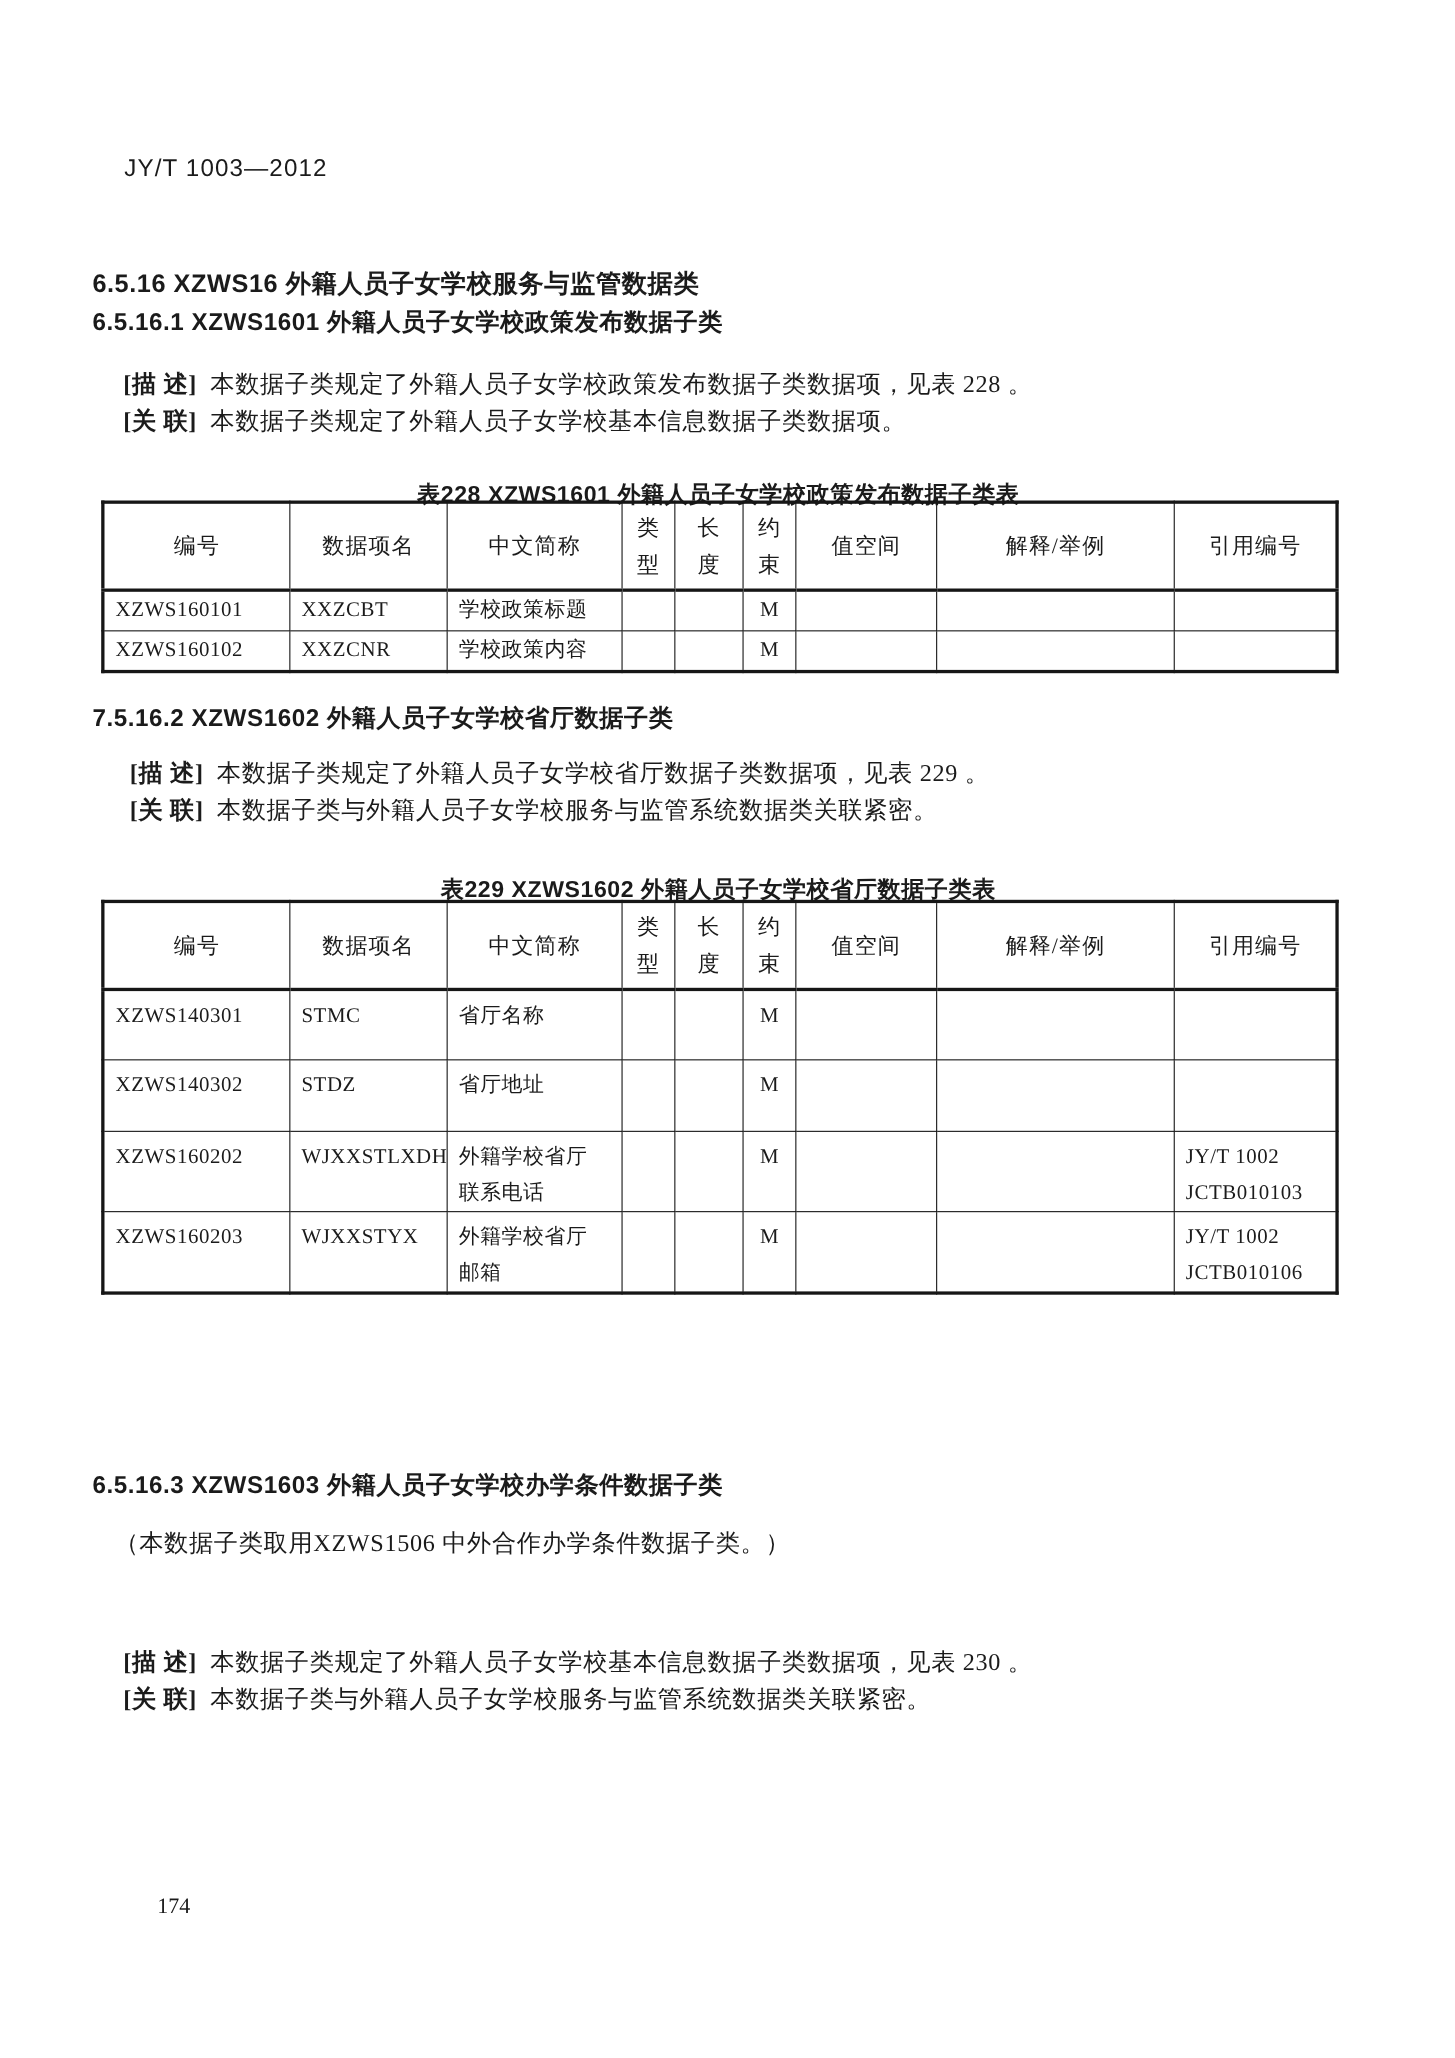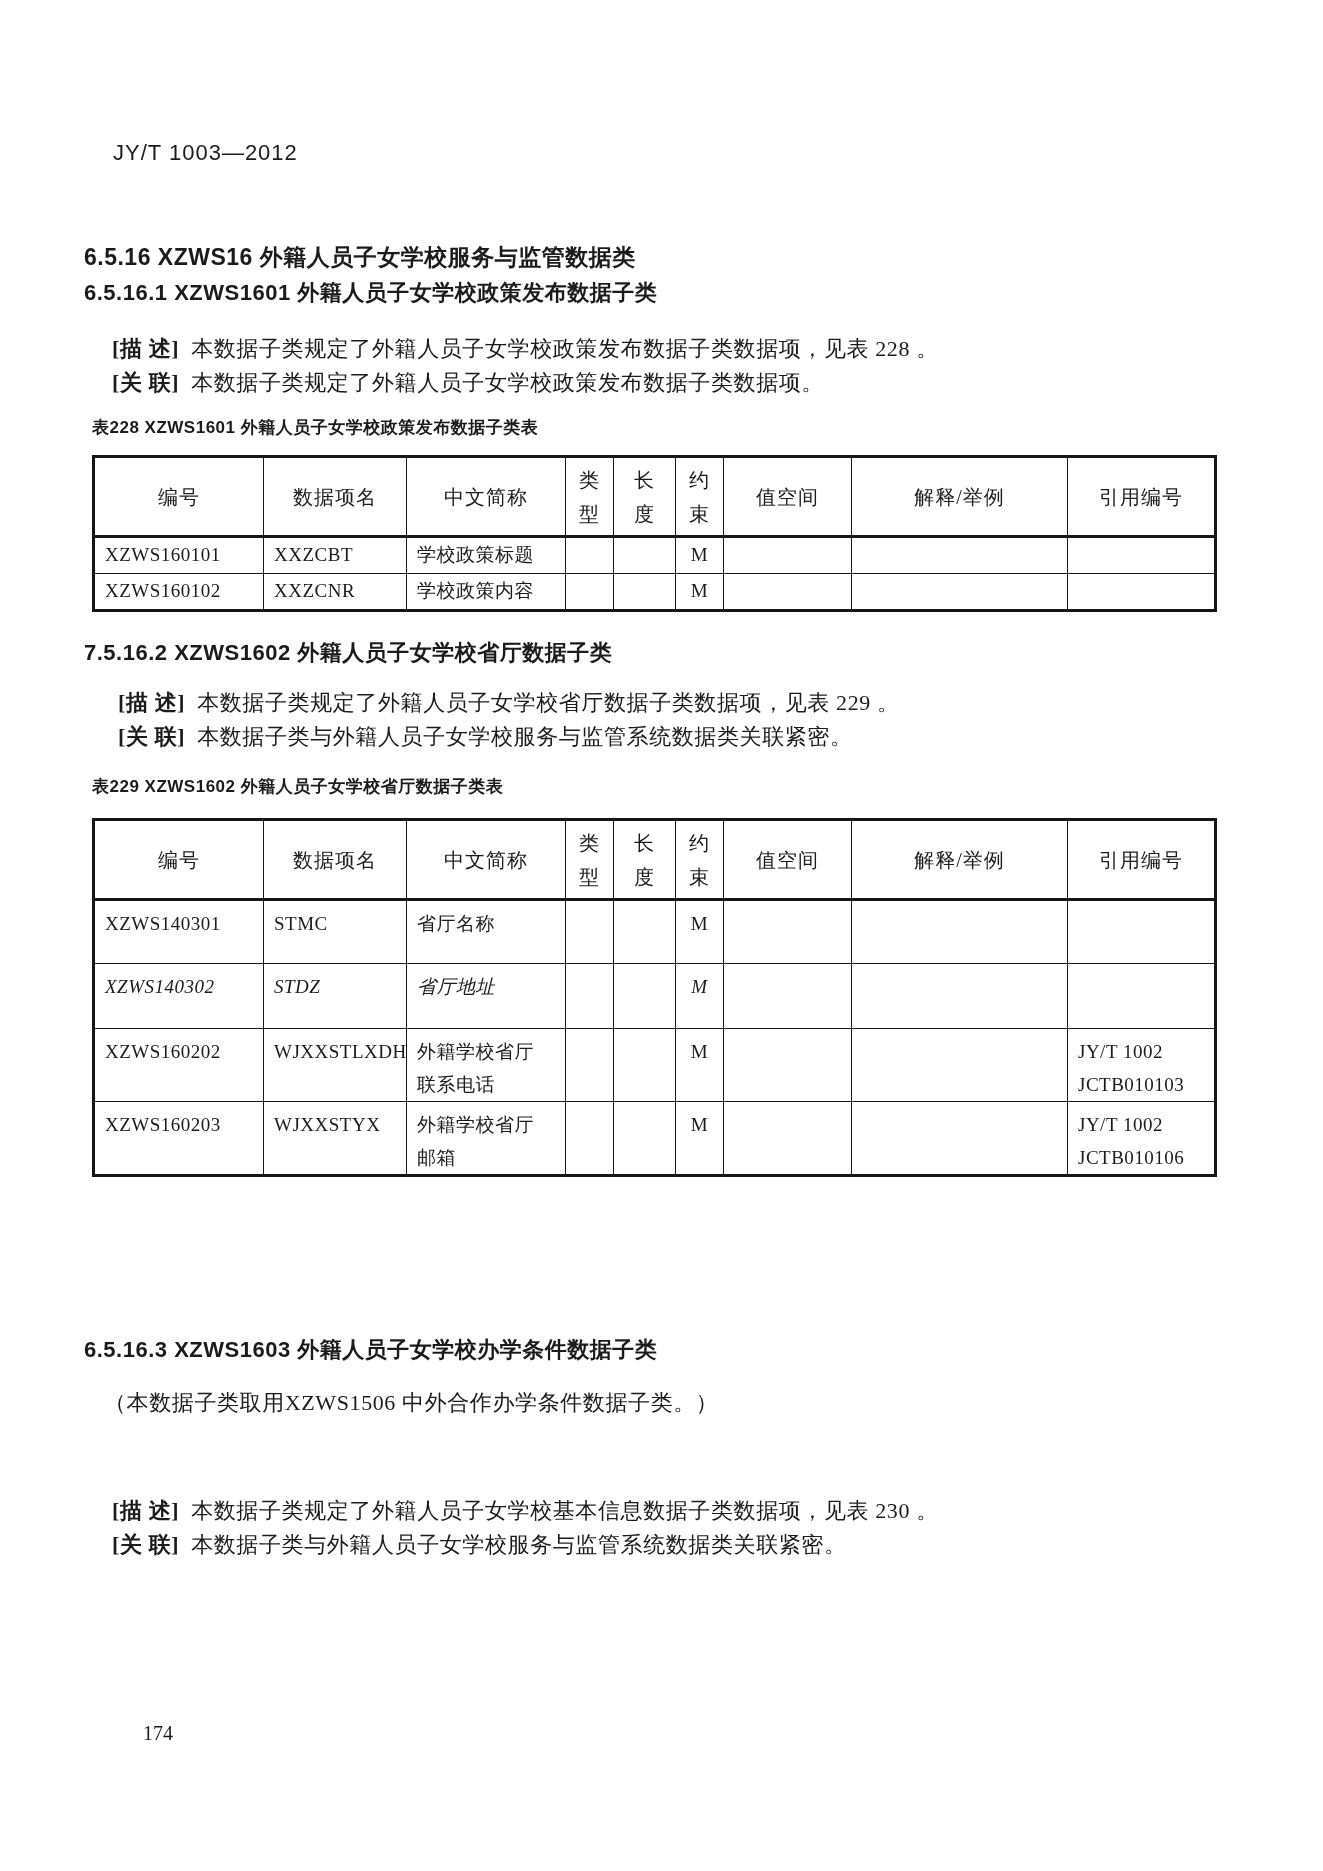--- a/index.html
+++ b/index.html
@@ -12,22 +12,22 @@
   .sans { font-family:"Liberation Sans","DejaVu Sans",sans-serif; }
 
   .doc-code { left:113px; top:140px; font-size:22px; letter-spacing:1px; }
   .h-sec  { left:84px; font-size:23px; font-weight:bold; letter-spacing:0.5px;margin-top:30px; }
   .h-sub  { left:84px; font-size:22px; font-weight:bold; letter-spacing:0.5px; }
 
   .para { font-size:22px; letter-spacing:0.6px; white-space:nowrap; }
   .para .tag { font-weight:bold; margin-right:12px; }
 
   .tbl-title {
-    left:92px; width:1122px; text-align:left;
-    font-size:17px; font-weight:bold; letter-spacing:0.5px;
+    left:92px; width:1122px; text-align:center;
+    font-size:21px; font-weight:bold; letter-spacing:0.5px;margin-top:19px;
   }
 
   table.dtable {
     border-collapse:collapse; table-layout:fixed; width:1122px;
     border:3px solid #161616;
   }
   .dtable th, .dtable td {
     border:1px solid #161616; overflow:hidden;
     white-space:pre-line; box-sizing:border-box;
   }
@@ -37,21 +37,21 @@
     line-height:1.7; height:80px; letter-spacing:1px;
   }
   .dtable td {
     font-size:19px; text-align:left; vertical-align:top;
     padding:6px 6px 0 10px; line-height:33px; letter-spacing:0.5px;
   }
   .dtable td.c-m { text-align:center; padding-left:0; padding-right:0; }
   .t228 tbody tr { height:37px; }
   .t228 td { padding-top:3px; line-height:28px; }
   .t229 tr.r1 { height:64px; }
-  .t229 tr.r2 { height:65px;font-style:italic; }
+  .t229 tr.r2 { height:65px; }
   .t229 tr.r3 { height:63px; }
   .t229 tr.x1 { height:70px; }
   .t229 tr.x2 { height:72px; }
   .t229 tr.x3 { height:70px; }
 
   .note-line { font-size:22px; letter-spacing:0.6px; }
   .page-num { left:143px; top:1722px; font-size:20px; }
 </style>
 </head>
 <body>
@@ -61,21 +61,21 @@
   <div class="abs doc-code sans">JY/T 1003—2012</div>
 
   <div class="abs h-sec sans" style="top:212px;">6.5.16  XZWS16 外籍人员子女学校服务与监管数据类</div>
 
   <div class="abs h-sub sans" style="top:278px;">6.5.16.1  XZWS1601 外籍人员子女学校政策发布数据子类</div>
 
   <div class="abs para" style="left:112px; top:334px;">
     <span class="tag">[描 述]</span><span>本数据子类规定了外籍人员子女学校政策发布数据子类数据项，见表 228 。</span>
   </div>
   <div class="abs para" style="left:112px; top:368px;">
-    <span class="tag">[关 联]</span><span>本数据子类规定了外籍人员子女学校政策发布数据子类数据项。</span>
+    <span class="tag">[关 联]</span><span>本数据子类规定了外籍人员子女学校基本信息数据子类数据项。</span>
   </div>
 
   <div class="abs tbl-title sans" style="top:416px;">表228   XZWS1601 外籍人员子女学校政策发布数据子类表</div>
 
   <table class="abs dtable t228" style="left:92px; top:455px;">
     <colgroup>
       <col style="width:170px">
         <col style="width:143px">
         <col style="width:159px">
       <col style="width:48px">

